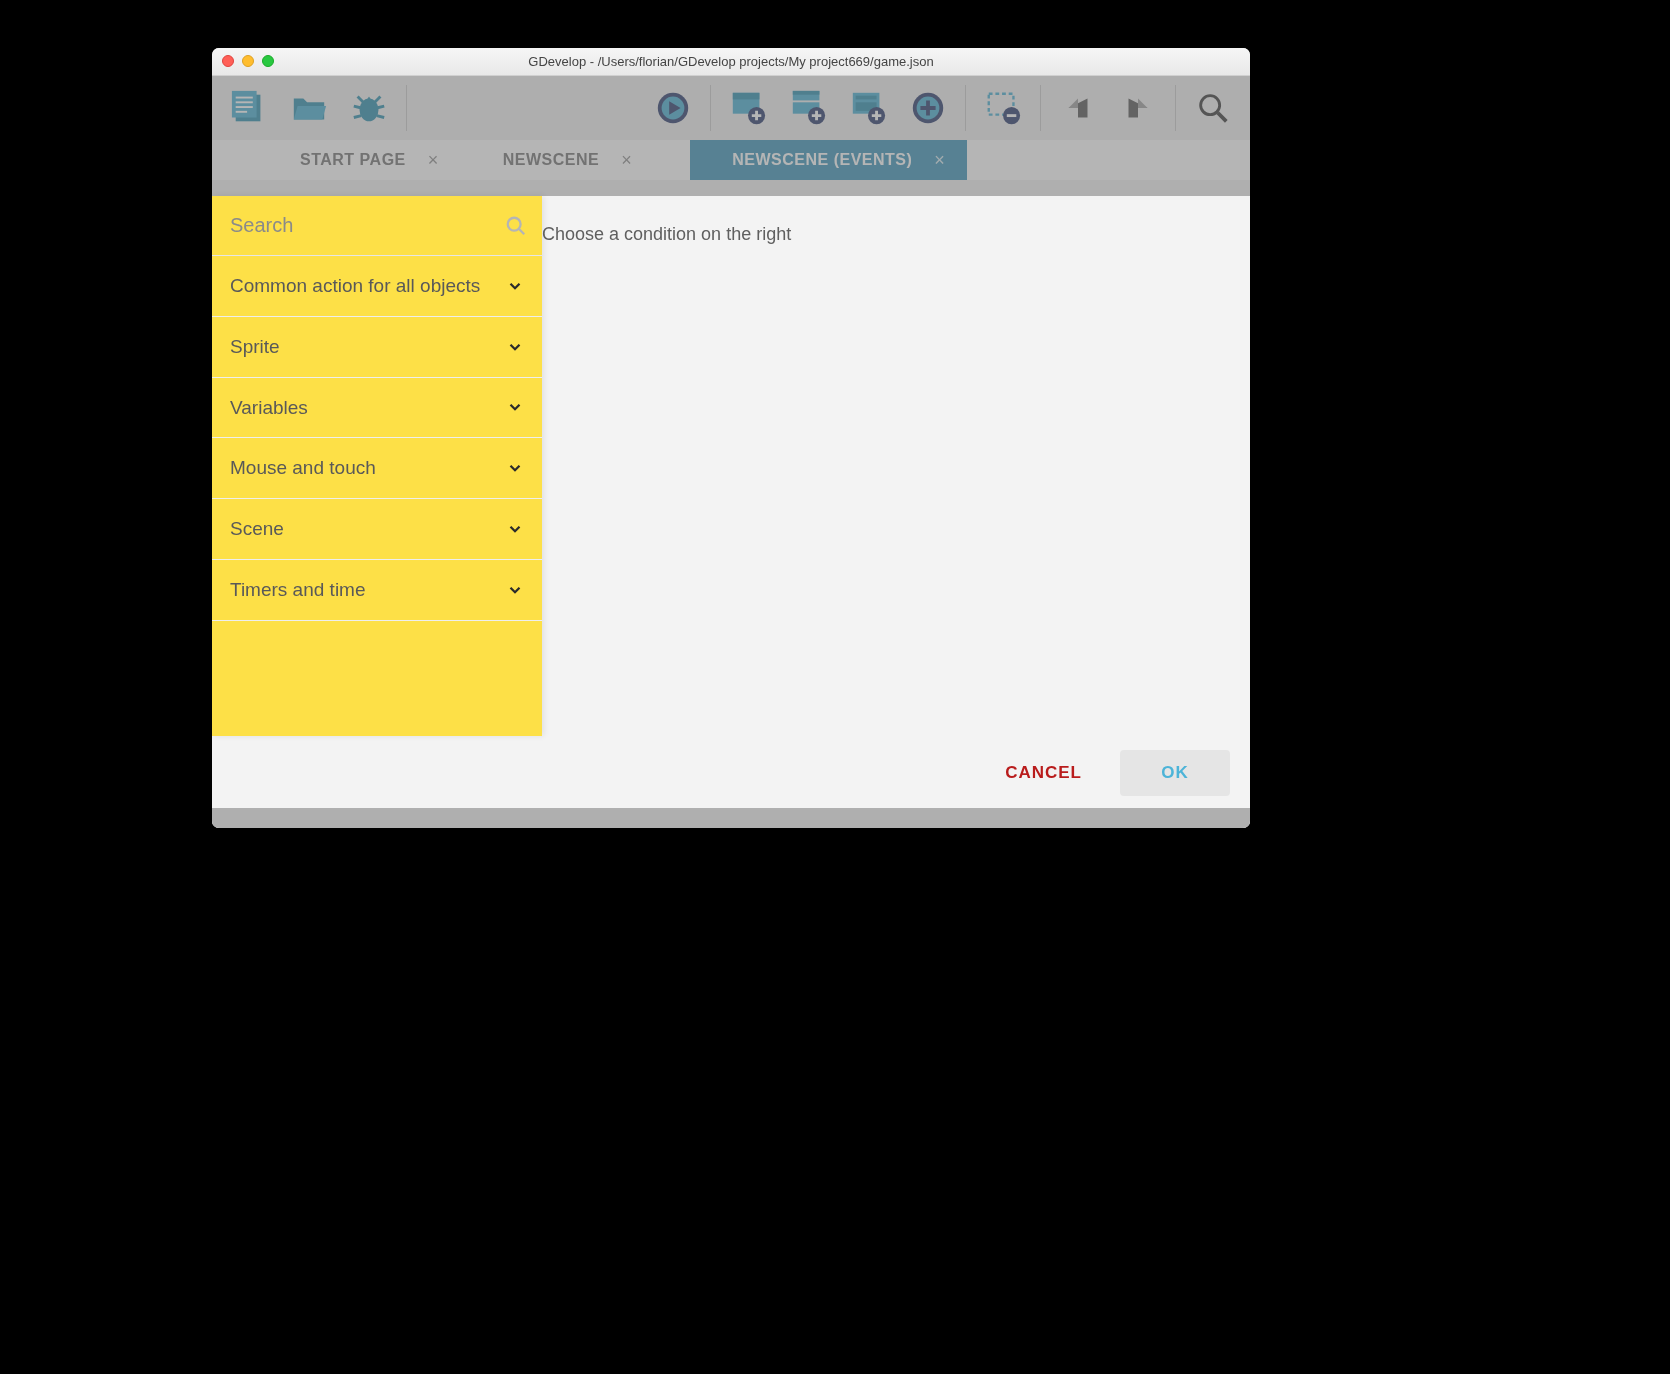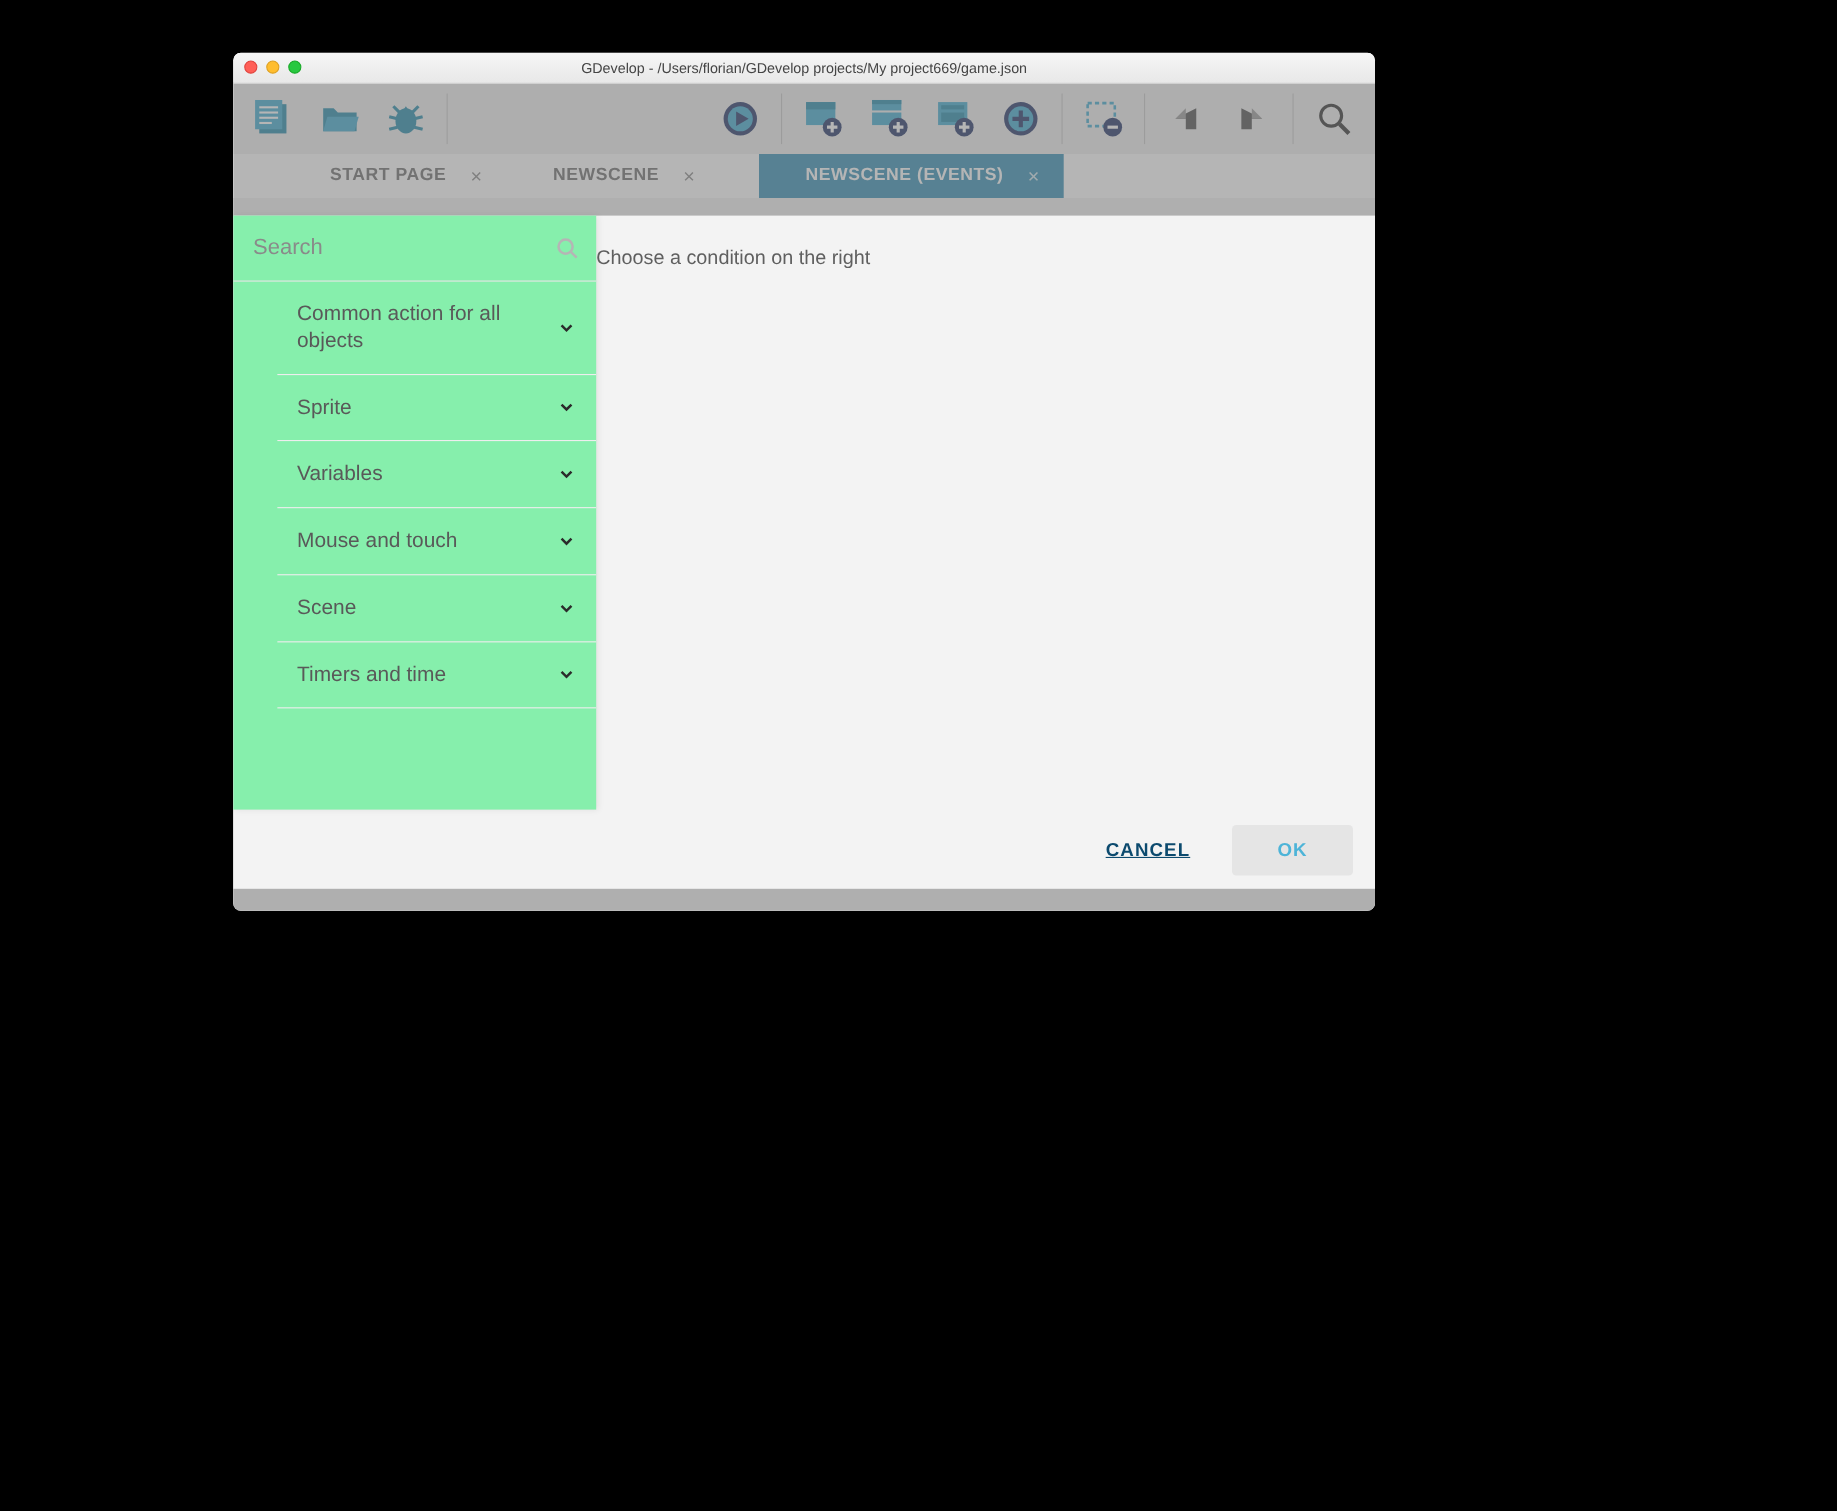--- a/index.html
+++ b/index.html
@@ -125,21 +125,21 @@
     display: flex;
     flex-direction: column;
   }
   .modal-body {
     flex: 1;
     display: flex;
     min-height: 0;
   }
   .left-panel {
     width: 330px;
-    background: #86efac;
+    background: #fde047;
     display: flex;
     flex-direction: column;
     box-shadow: 2px 0 6px rgba(0,0,0,0.08);
     height: 540px;
   }
   .search-row {
     display:flex; align-items:center;
     height: 60px;
     padding: 0 18px;
     border-bottom: 1px solid #e6e6e6;
@@ -152,21 +152,20 @@
     font-size: 20px;
     color: #555;
     background: transparent;
   }
   .search-row input::placeholder { color: #8a8a8a; }
   .search-row .sicon svg { width:22px; height:22px; display:block; }
 
   .categories {
     flex:1;
     overflow: hidden;
-    margin-left: 40px;
   }
   .cat {
     display:flex;
     align-items:center;
     justify-content:space-between;
     padding: 18px 18px;
     border-bottom: 1px solid #eee;
     color: #595959;
     font-size: 19px;
     gap: 12px;
@@ -194,21 +193,21 @@
   }
   .btn {
     height: 46px;
     padding: 0 24px;
     font-size: 17px;
     font-weight: 700;
     letter-spacing: 1px;
     display:flex; align-items:center; justify-content:center;
     border-radius: 4px;
   }
-  .btn.cancel { color:#0c4a6e; background: transparent; text-decoration: underline; }
+  .btn.cancel { color:#b91c1c; background: transparent; }
   .btn.ok { color:#4db4d8; background: #e5e5e5; min-width:110px; }
 </style>
 </head>
 <body>
 
 <div class="stage">
   <div class="window">
 
     <div class="titlebar">
       <div class="traffic">

